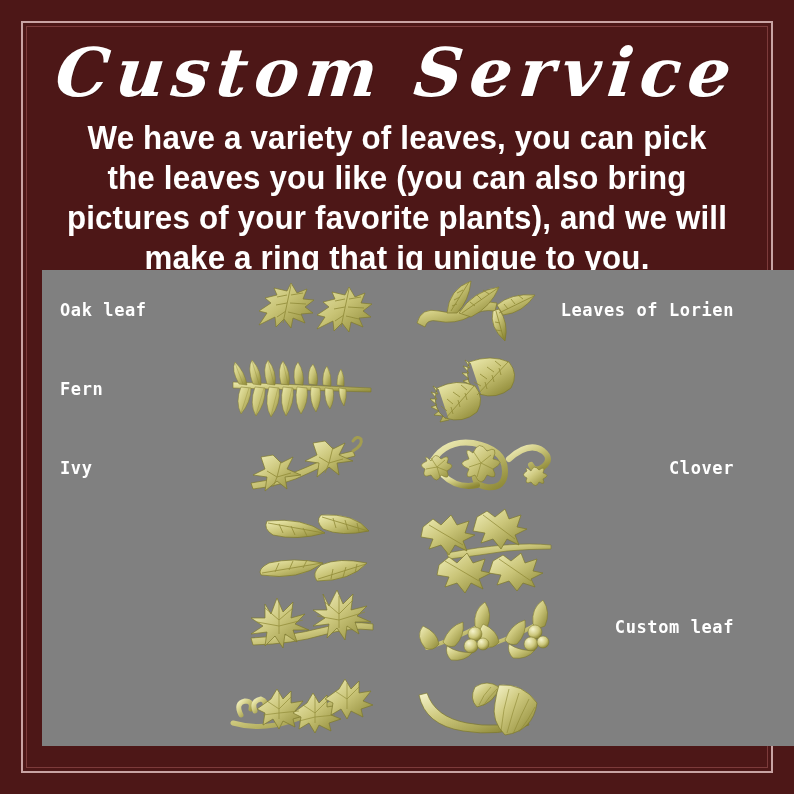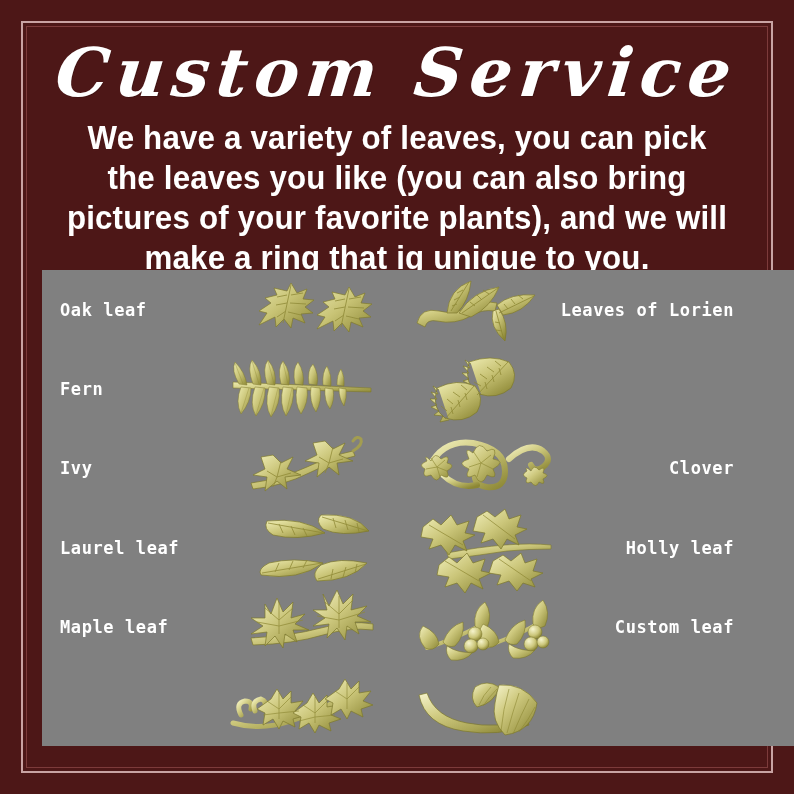--- a/index.html
+++ b/index.html
@@ -333,21 +333,20 @@
                 <path d="M24 36 L13 38"></path>
             </g>
           </svg>
         </span>
         <span class="lbl">Clover</span>
       </div>
     </div>
 
     <div class="row" style="top:237.9px">
       <div class="cell left">
-        <span class="lbl">Laurel leaf</span>
         <span class="art">
           <svg viewBox="0 0 170 74">
             <defs>
               <linearGradient id="g7" x1="0" y1="0" x2="1" y2="1">
                 <stop offset="0" stop-color="#f0eeb6"></stop>
                   <stop offset=".45" stop-color="#cac578"></stop>
                   <stop offset="1" stop-color="#8a8532"></stop>
               </linearGradient>
             </defs>
             <g fill="url(#g7)" stroke="#7d782c" stroke-width=".7">
@@ -395,27 +394,25 @@
               <path d="M80 50 L90 44 L98 50 L108 42 L112 52 L124 48 L120 60 L130 62 L118 68 L122 76 L110 72 L104 80 L96 70 L84 74 L88 64 L76 62 Z"></path>
             </g>
             <g stroke="#8e8935" stroke-width=".9" fill="none" opacity=".8">
               <path d="M16 14 L50 34"></path>
                 <path d="M70 4 L102 28"></path>
                 <path d="M32 50 L66 70"></path>
                 <path d="M86 48 L118 70"></path>
             </g>
           </svg>
         </span>
-        <span class="lbl">Holly leaf</span>
       </div>
     </div>
 
     <div class="row" style="top:317.2px">
       <div class="cell left">
-        <span class="lbl">Maple leaf</span>
         <span class="art">
           <svg viewBox="0 0 170 74">
             <defs>
               <linearGradient id="g9" x1="0" y1="0" x2="1" y2="1">
                 <stop offset="0" stop-color="#f4f2c4"></stop>
                   <stop offset=".45" stop-color="#cdc87e"></stop>
                   <stop offset="1" stop-color="#8d8835"></stop>
               </linearGradient>
             </defs>
             <path d="M30 48 Q70 46 100 38 Q130 30 152 34 L152 40 Q128 37 102 45 Q72 54 32 55 Z" fill="url(#g9)" stroke="#7d782c" stroke-width=".7"></path>

